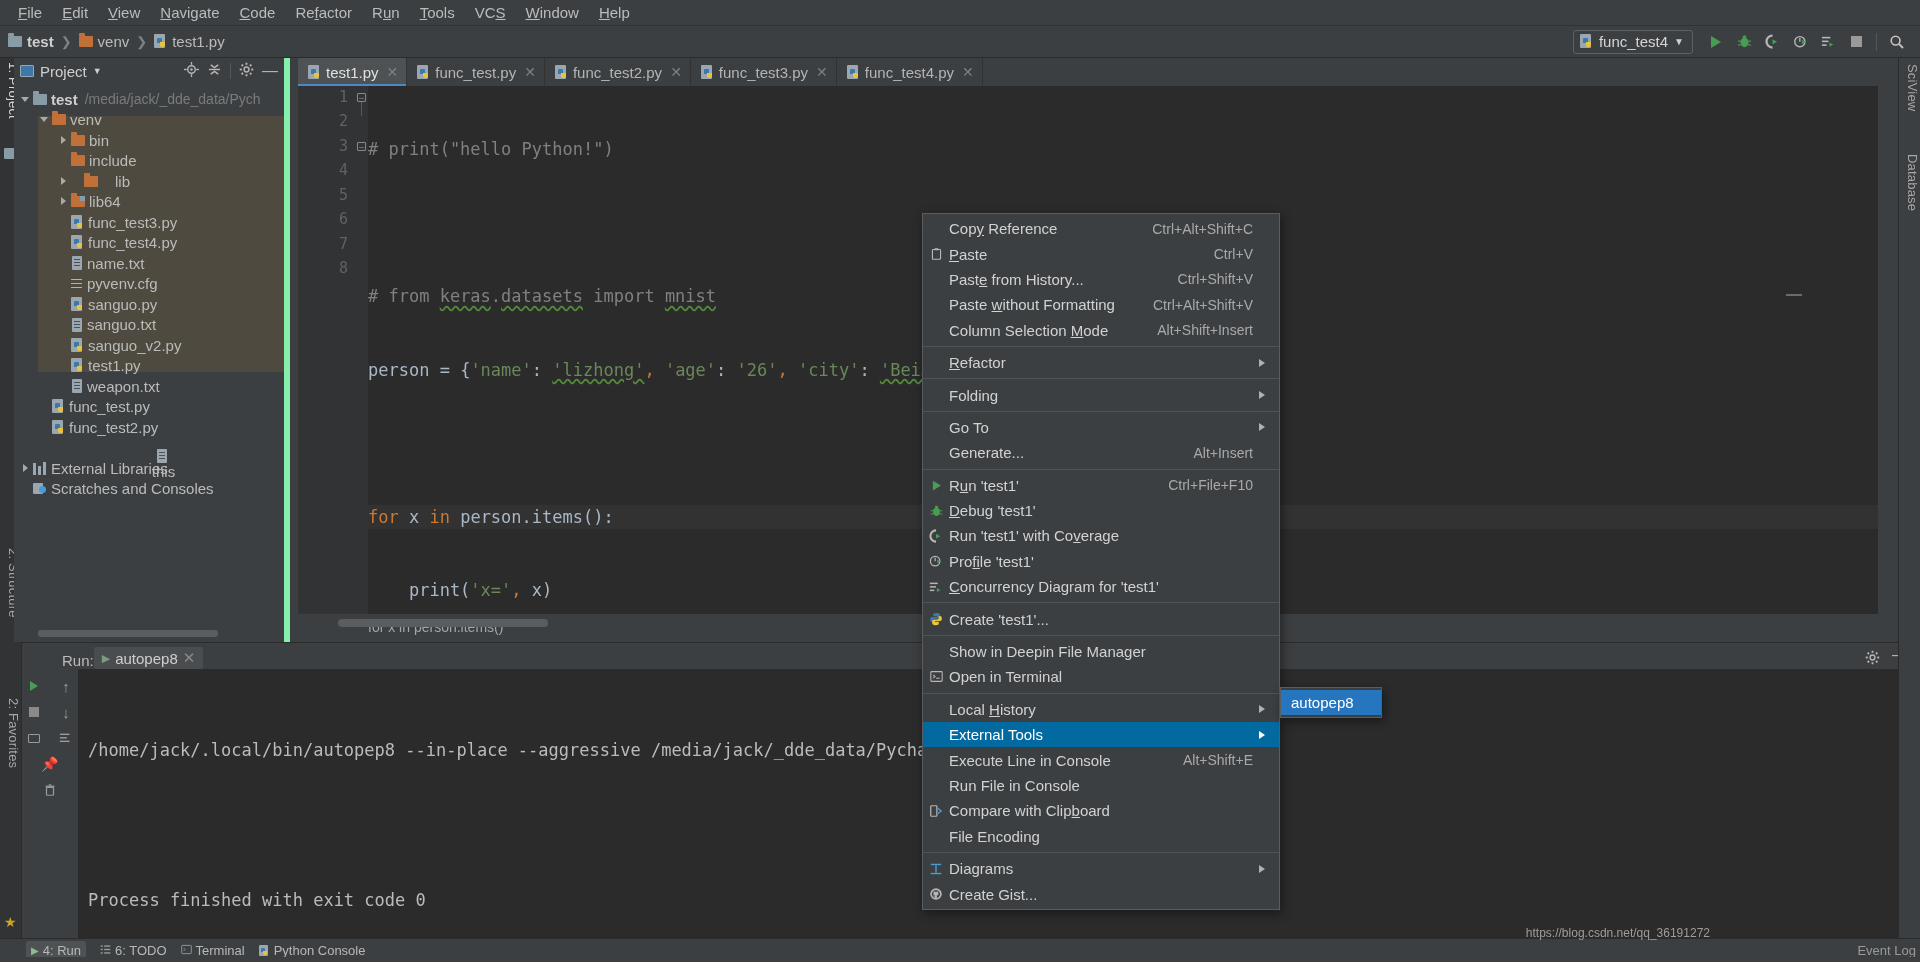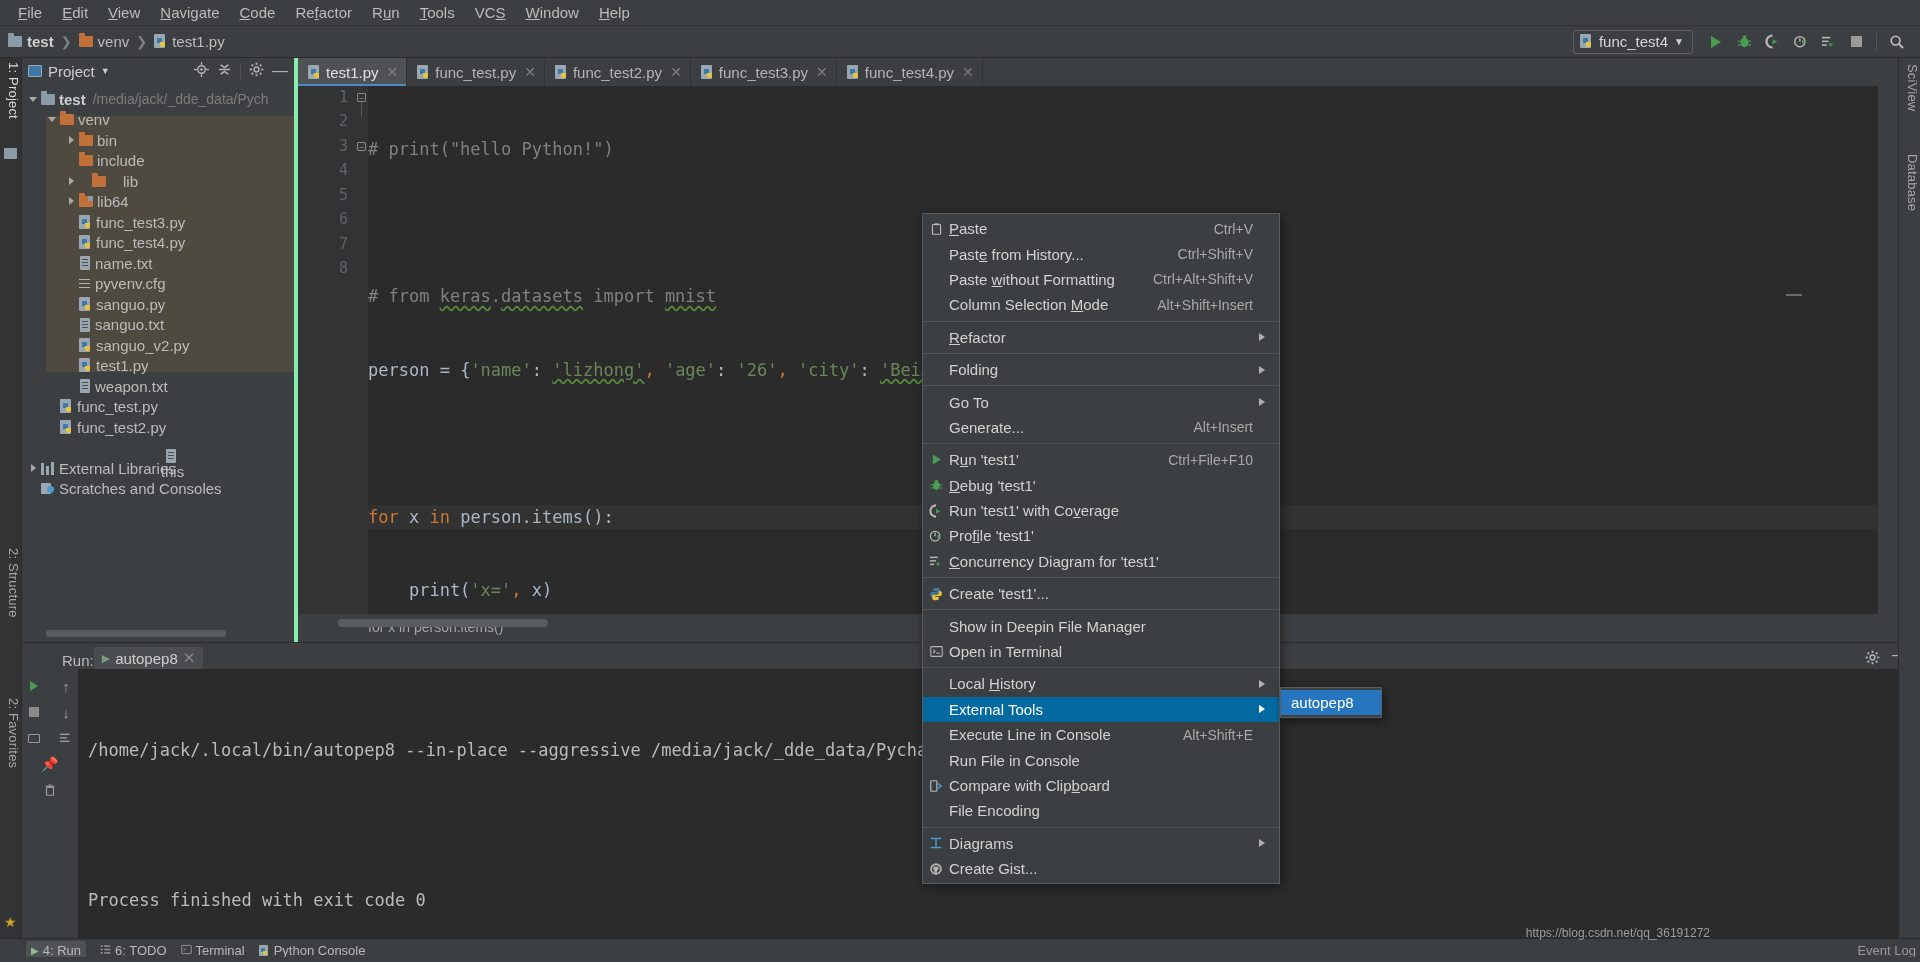--- a/index.html
+++ b/index.html
@@ -69,22 +69,22 @@
   }
   .vtab {
     position: absolute; left: 1px; width: 20px;
     color: #a7a7a7; font-size: 13px;
     writing-mode: vertical-rl; text-orientation: mixed;
     white-space: nowrap; letter-spacing: 0.2px;
   }
   .vtab.active { color: #d8d8d8; }
 
   .project-panel {
-    position: absolute; left: 22px; top: 58px; width: 276px; height: 584px;
-    background: #3c3f41; border-right: 4px solid #86efac;
+    position: absolute; left: 14px; top: 58px; width: 276px; height: 584px;
+    background: #3c3f41; border-right: 6px solid #86efac;
   }
   .pp-header {
     height: 26px; display: flex; align-items: center; padding: 0 6px; gap: 6px;
   }
   .pp-title { color: #cfcfcf; font-size: 15px; }
   .pp-header-right { margin-left: auto; display: flex; align-items: center; gap: 8px; }
   .pp-tree {
     position: relative; height: 556px; overflow: hidden; font-size: 15px;
   }
   .pp-highlight {
@@ -867,20 +867,26 @@
           </svg>
       </span>
     </div>
   </div>
 
   <div style="position:absolute;right:210px;bottom:22px;color:#9d9d9d;font-size:12px">https://blog.csdn.net/qq_36191272</div>
 
   <div class="ctxmenu">
     <div id="ctx-items">
         <div class="cmi">
+          <span class="cico"></span>
+          <span class="ctext">Cop<u>y</u> Reference</span>
+          <span class="ckey">Ctrl+Alt+Shift+C</span>
+          <span class="csub"></span>
+        </div>
+        <div class="cmi">
           <span class="cico">
             <svg width="13" height="14" viewBox="0 0 16 16">
               <rect x="3" y="2.5" width="10" height="12" rx="1" stroke="#b6b6b6" stroke-width="1.4" fill="none"></rect>
               <rect x="5.5" y="1" width="5" height="2.4" rx="0.7" fill="#b6b6b6"></rect>
             </svg>
           </span>
           <span class="ctext"><u>P</u>aste</span>
           <span class="ckey">Ctrl+V</span>
           <span class="csub"></span>
         </div>

